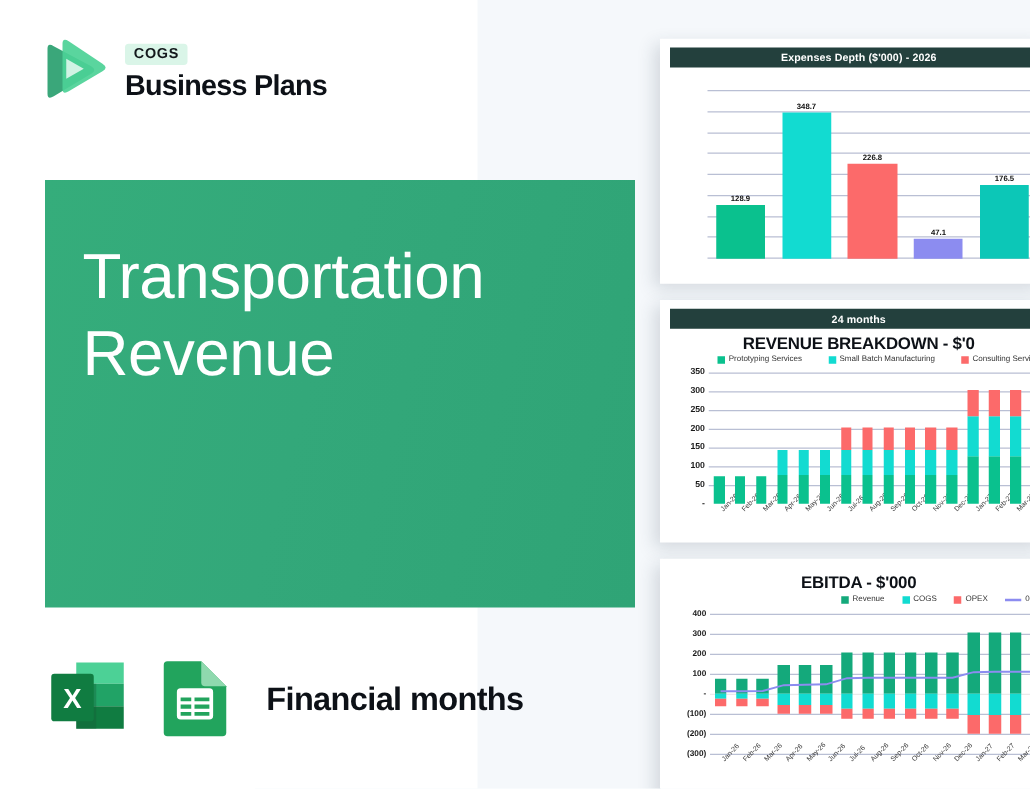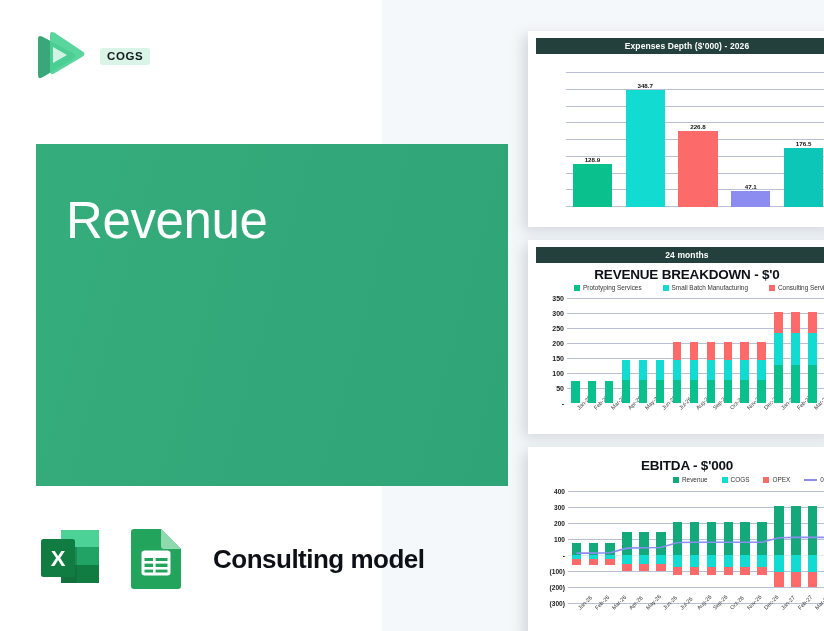--- a/index.html
+++ b/index.html
@@ -133,25 +133,27 @@
   <div class="logo-wrap">
     <div class="logo-mark">
       <svg viewBox="0 0 58 58" width="58" height="58">
         <path d="M10 12 L10 48 Q10 53 15 50 L45 32 Q50 29 45 26 L15 10 Q10 7 10 12 Z" fill="#3aa77a"></path>
         <path d="M22 8 L22 44 Q22 49 27 46 L54 30 Q59 27 54 24 L27 6 Q22 3 22 8 Z" fill="#4cd196" opacity="0.92"></path>
         <path d="M25 20 L25 36 L39 28 Z" fill="#ffffff" opacity="0.75"></path>
       </svg>
     </div>
     <div class="logo-text">
       <div class="ready-badge">COGS</div>
+      <div class="bp-title">Business Plans</div>
     </div>
   </div>
 
   <div class="hero">
     <div class="hero-title" id="heroTitle">
+        <div>Transportation</div>
         <div>Revenue</div>
       </div>
   </div>
 
   <div class="bottom-row">
     <div class="xls-icon">
       <svg viewBox="0 0 74 74" width="74" height="74">
         <rect x="28" y="8" width="38" height="17" fill="#4cd196"></rect>
         <rect x="28" y="25" width="38" height="18" fill="#21a366"></rect>
         <rect x="28" y="43" width="38" height="18" fill="#107c41"></rect>
@@ -164,21 +166,21 @@
       <svg viewBox="0 0 66 74" width="66" height="74">
         <path d="M8 10 a3 3 0 0 1 3-3 h27 l20 20 v37 a3 3 0 0 1-3 3 H11 a3 3 0 0 1-3-3 Z" fill="#22a45d"></path>
         <path d="M38 7 l20 20 H41 a3 3 0 0 1-3-3 Z" fill="#8fd9ae"></path>
         <rect x="20" y="30" width="26" height="22" rx="1.5" fill="none" stroke="#ffffff" stroke-width="3"></rect>
         <rect x="20" y="30" width="26" height="6" fill="#ffffff"></rect>
         <rect x="20" y="39" width="26" height="2.6" fill="#ffffff"></rect>
         <rect x="20" y="45" width="26" height="2.6" fill="#ffffff"></rect>
         <rect x="30" y="33" width="2.6" height="19" fill="#ffffff"></rect>
       </svg>
     </div>
-    <div class="fin-label">Consulting model</div>
+    <div class="fin-label">Financial months</div>
   </div>
 
   <div class="panel p1">
     <div class="bar-head">Expenses Depth ($'000) - 2026</div>
     <div class="plot" id="plot1" style="left:38px; right:8px; top:42px; height:134px;">
         <div class="grid-line" style="bottom: 0px;"></div>
         <div class="grid-line" style="bottom: 16.75px;"></div>
         <div class="grid-line" style="bottom: 33.5px;"></div>
         <div class="grid-line" style="bottom: 50.25px;"></div>
         <div class="grid-line" style="bottom: 67px;"></div>

